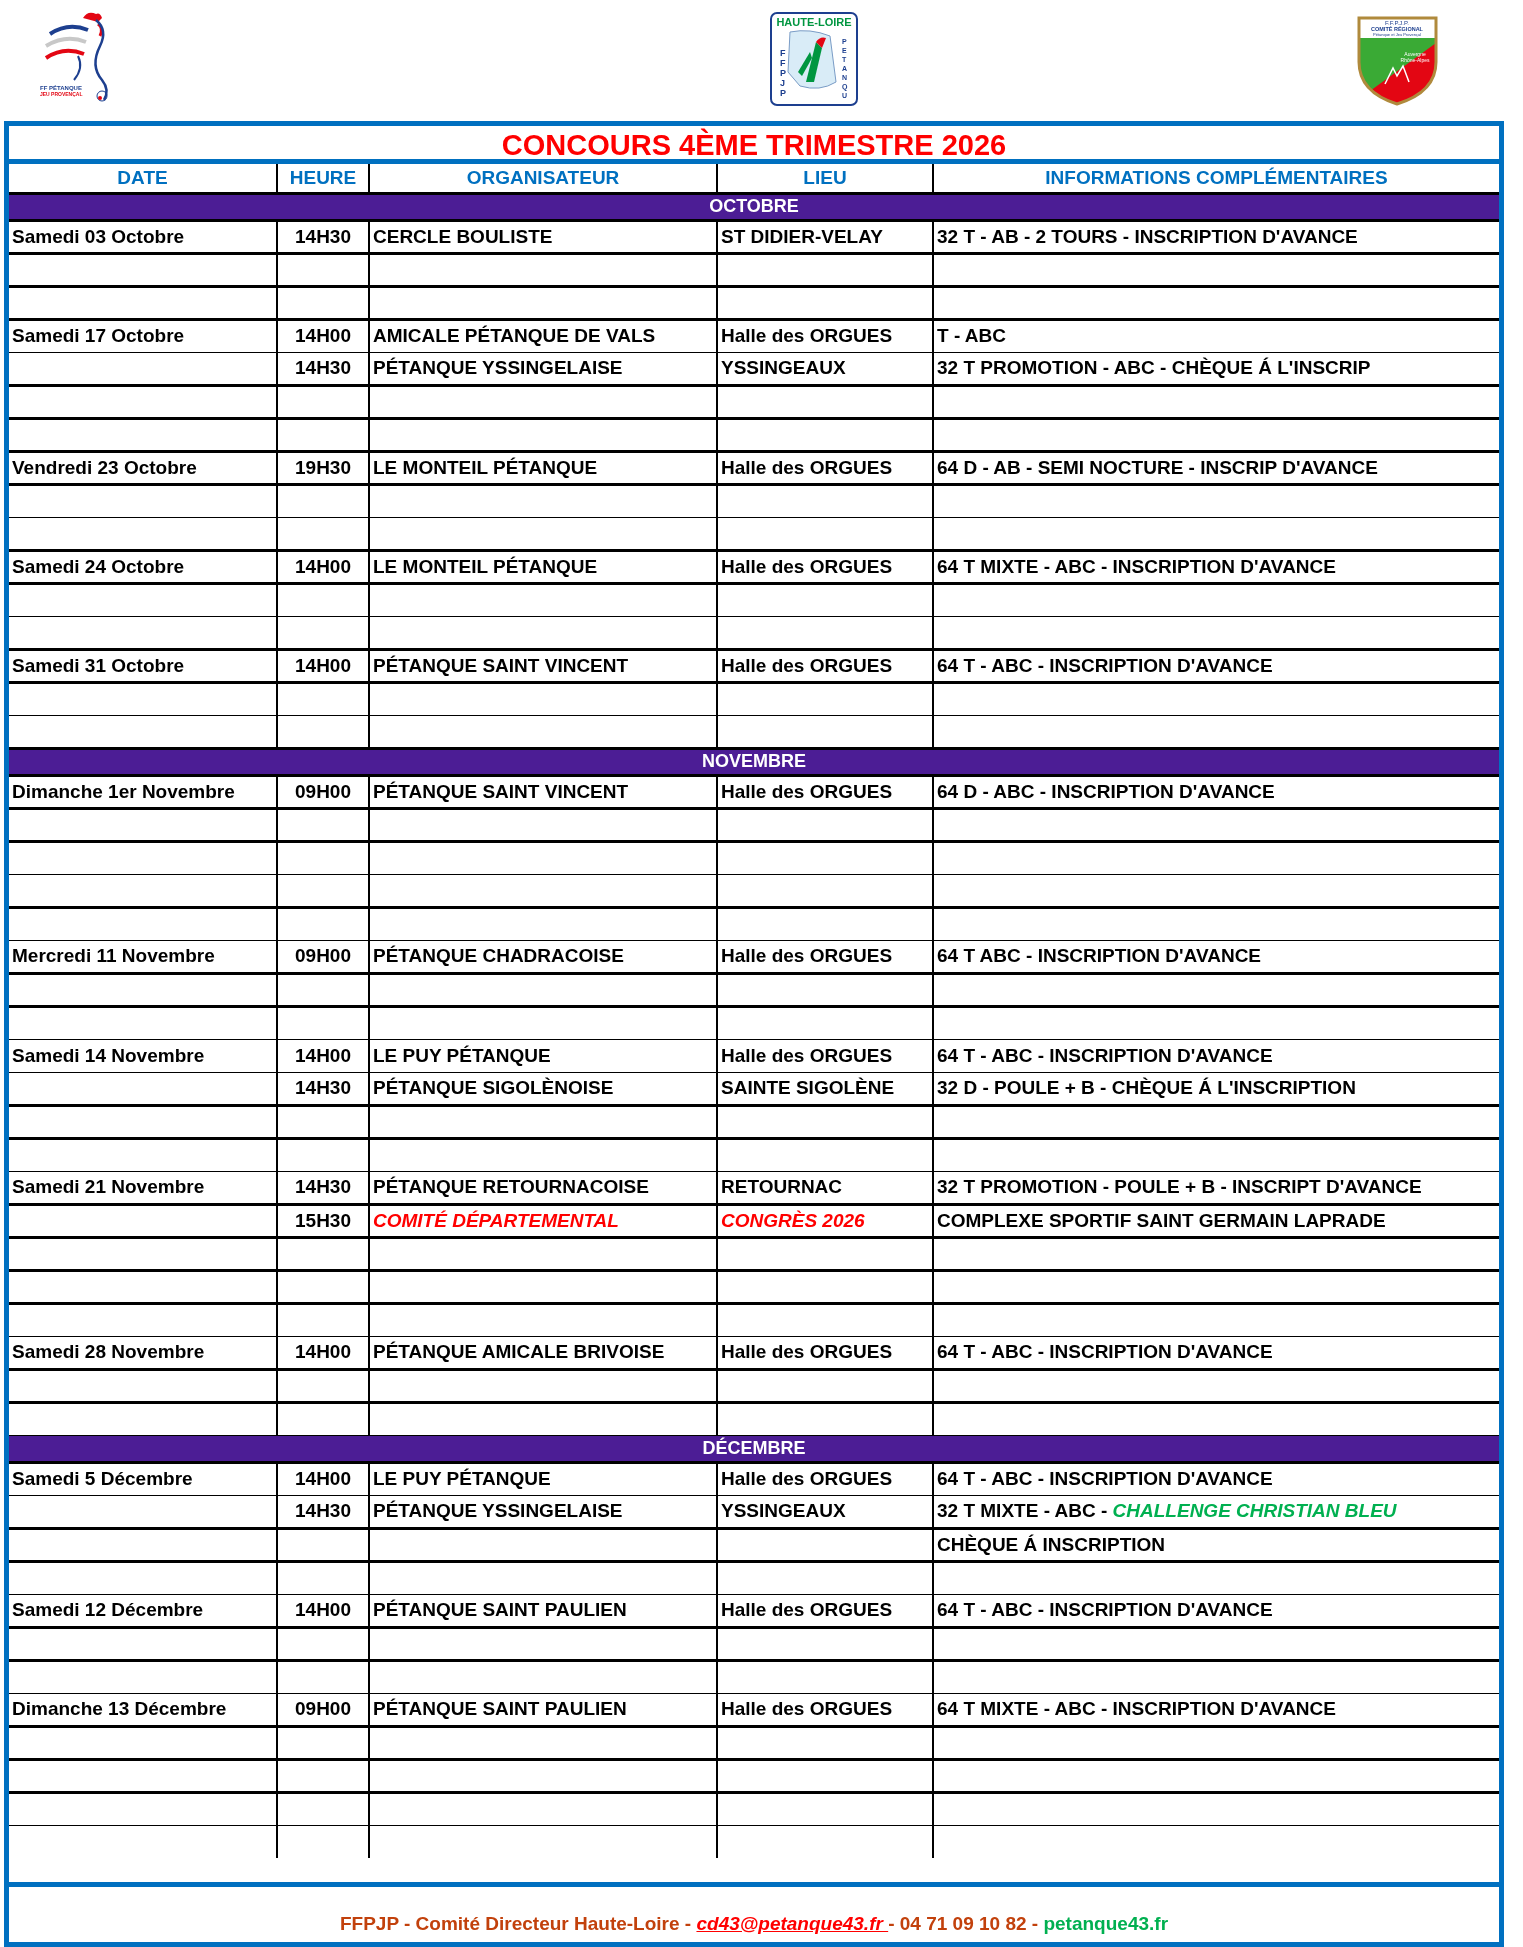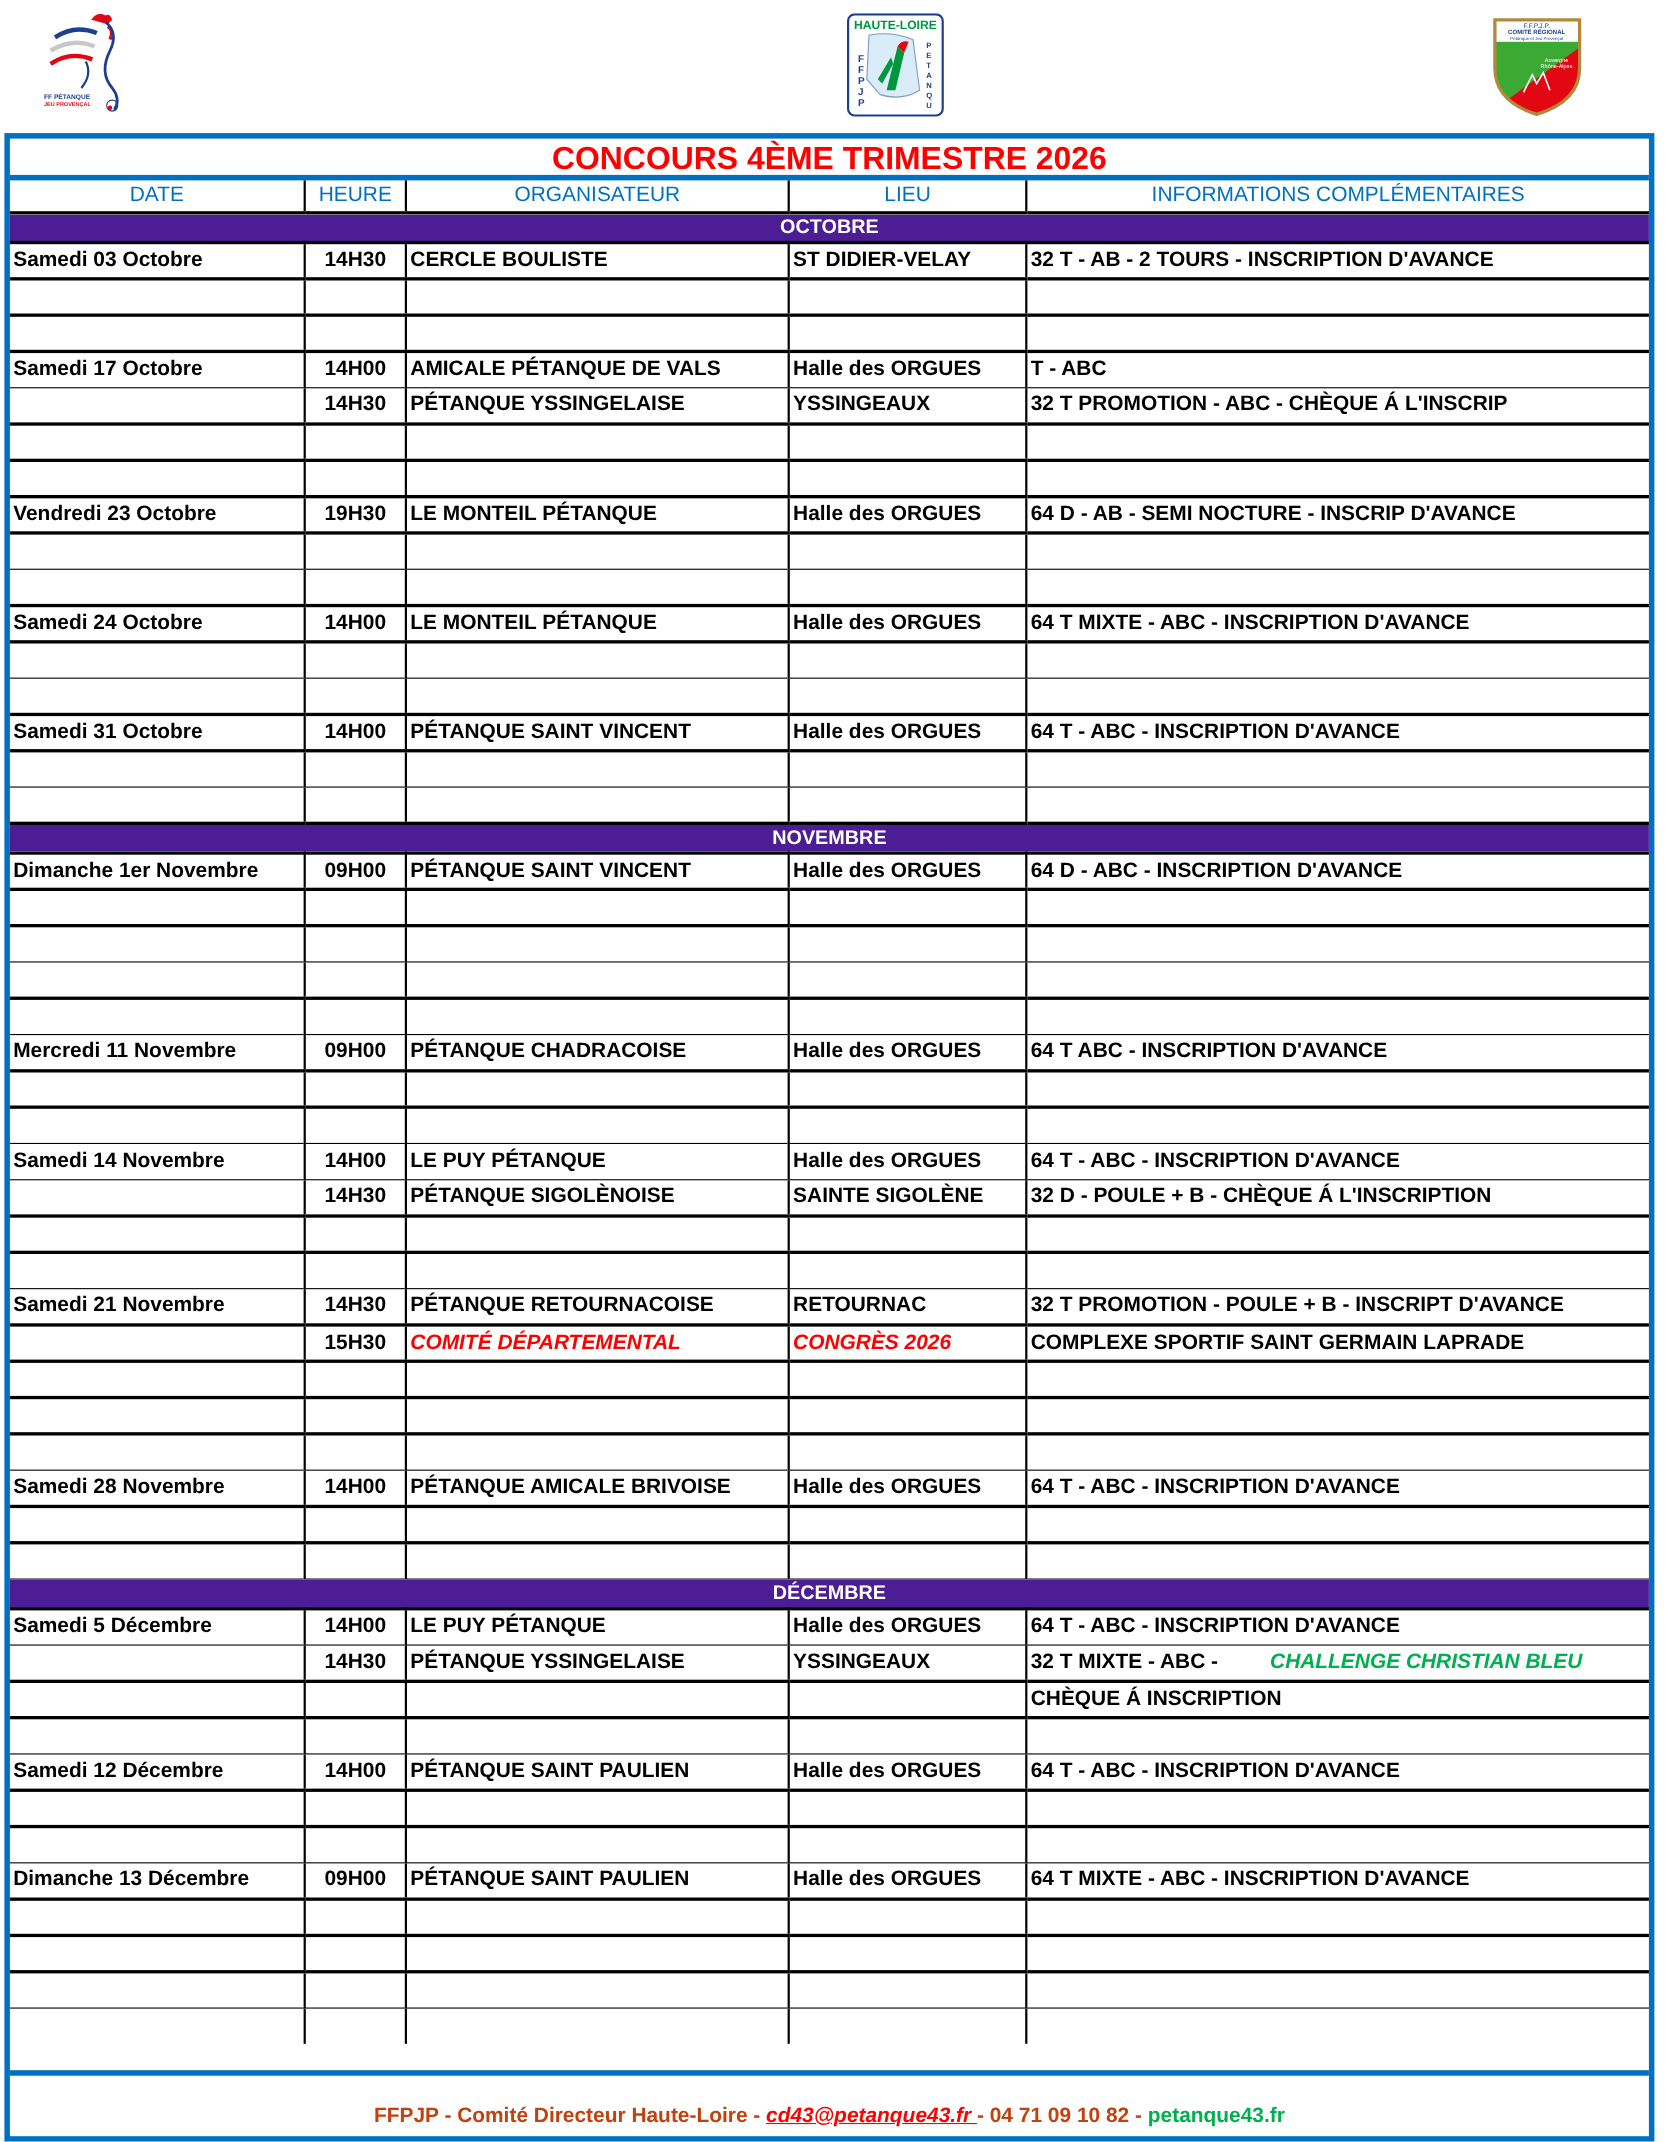--- a/index.html
+++ b/index.html
@@ -22,41 +22,41 @@
     letter-spacing: 0px;
   }
   table { border-collapse: collapse; width: 100%; table-layout: fixed; }
   col.c-date { width: 268px; }
   col.c-heure { width: 92px; }
   col.c-org { width: 348px; }
   col.c-lieu { width: 216px; }
   col.c-info { width: auto; }
 
   th {
-    color: #0070c0; font-size: 19px; font-weight: normal; height: 29px; text-align: center;
+    color: #0070c0; font-size: 19px; font-weight: bold; height: 29px; text-align: center;
     border-right: 2px solid #000; border-bottom: 3px solid #000; vertical-align: middle;
   }
   th:last-child { border-right: none; }
 
   tr.month td {
     background: #4c1d95; color: #fff; font-weight: bold; font-size: 18px; text-align: center;
     height: 27px; border-bottom: 3px solid #000; padding: 0;
   }
 
   td {
     height: 33px; font-size: 19px; font-weight: bold; color: #000;
     border-right: 2px solid #000; border-bottom: 3px solid #000;
     padding: 0 3px; white-space: nowrap; overflow: hidden; vertical-align: middle;
   }
   td:last-child { border-right: none; }
   tr.thin td { border-bottom-width: 1.5px; }
   td.heure { text-align: center; }
   td.date { font-weight: bold; }
   .red-it { color: #ff0000; font-style: italic; }
-  .green-it { color: #00b050; font-style: italic; margin-left: 42px; }
+  .green-it { color: #00b050; font-style: italic; }
 
   .footer {
     position: absolute; left: 0; right: 0; bottom: 0; height: 60px;
     border-top: 5px solid #0070c0;
     text-align: center; font-size: 19px; font-weight: bold; padding-top: 26px;
   }
   .ft-blue { color: #c2410c; }
   .ft-red { color: #ff0000; font-style: italic; text-decoration: underline; }
   .ft-green { color: #00b050; }
 </style>

